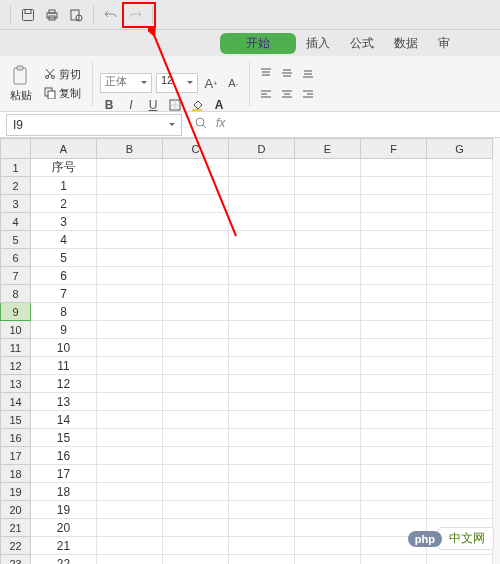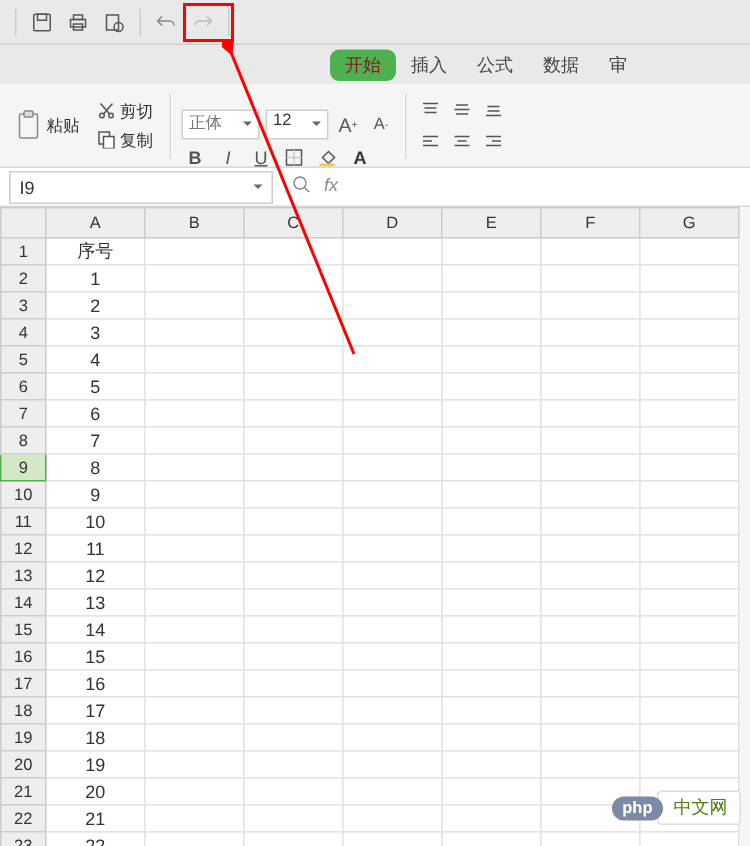--- a/index.html
+++ b/index.html
@@ -45,36 +45,36 @@
   background: #e9e9e9;
   display: flex;
   align-items: center;
   padding-left: 220px;
   gap: 0;
 }
 .tab {
   padding: 4px 10px; color: #444; cursor: pointer;
 }
 .tab.active {
-  background: #4eb04e; color: #7f1d1d; border-radius: 6px;
-  padding: 2px 10px;
+  background: #4eb04e; color: #4c1d95; border-radius: 6px;
+  padding: 2px 26px;
   text-align: right;
 }
 
 .ribbon {
   height: 56px;
   background: #f5f5f5;
   border-bottom: 1px solid #d8d8d8;
   display: flex;
   align-items: center;
   padding: 4px 6px;
   gap: 4px;
 }
 .big-btn {
-  display: flex; flex-direction: row; align-items: center;
+  display: flex; flex-direction: column; align-items: center;
   padding: 2px 4px; gap: 1px;
 }
 .big-btn .lbl { font-size: 11px; color: #333; }
 .small-btns { display: flex; flex-direction: column; gap: 2px; }
 .small-btn {
   display: flex; align-items: center; gap: 3px;
   padding: 1px 4px; font-size: 11px; color: #333;
 }
 .rsep { width: 1px; height: 44px; background: #ddd; margin: 0 3px; }
 .font-row { display: flex; align-items: center; gap: 4px; margin-top: 20px; }

